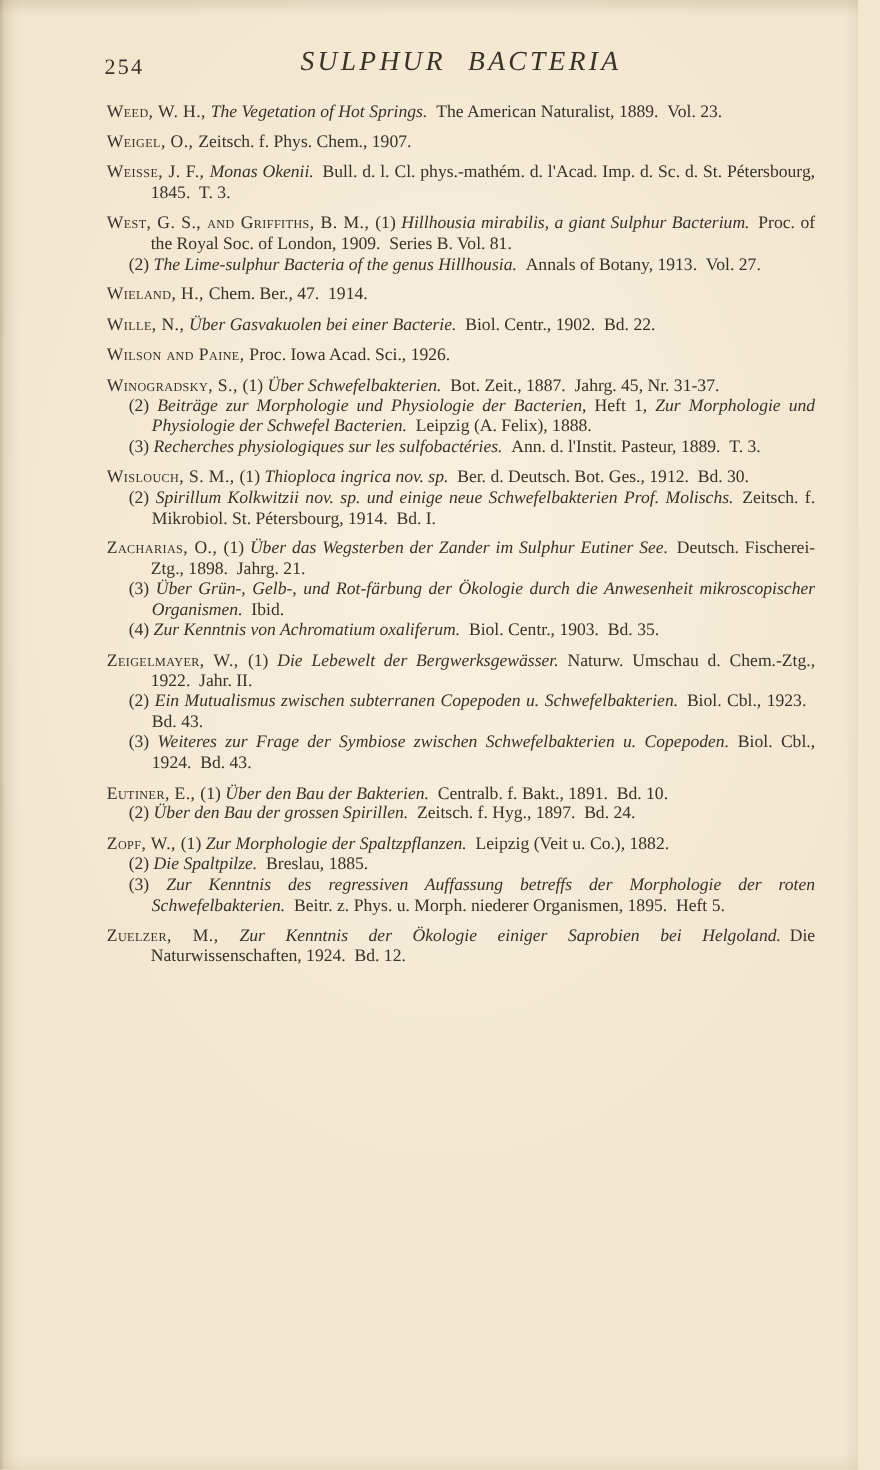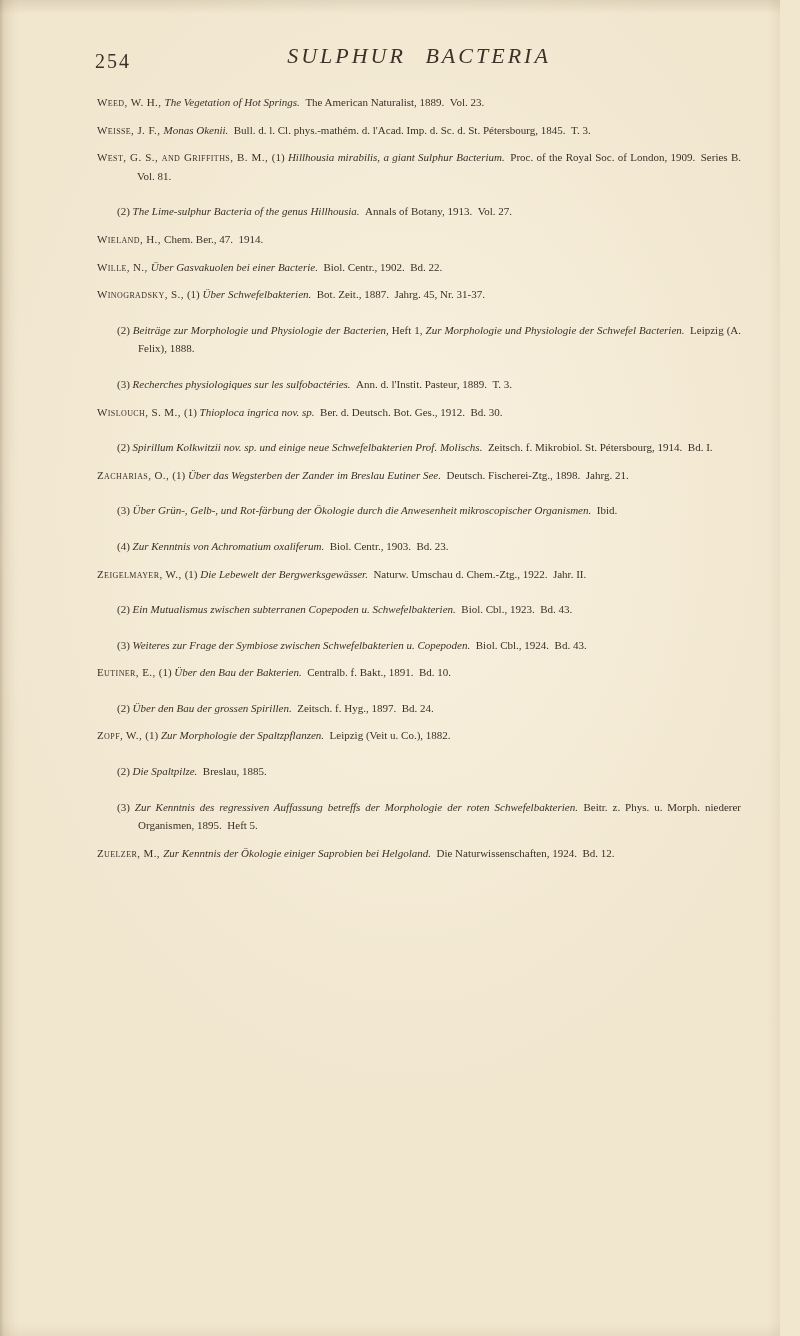--- a/index.html
+++ b/index.html
@@ -27,67 +27,69 @@
     left: 95px; top: 50px;
     font-size: 20px;
     letter-spacing: 2px;
   }
   .running-title {
     position: absolute;
     left: 97px; top: 43px;
     width: 644px;
     text-align: center;
     font-style: italic;
-    font-size: 22px;
+    font-size: 25px;
     letter-spacing: 3px;
     word-spacing: 11px;
   }
   .bib {
     position: absolute;
     left: 97px; top: 84px;
     width: 644px;
-    font-size: 11px;
+    font-size: 16px;
     line-height: 18.6px;
   }
   .entry {
     margin: 9px 0 0 0;
     padding-left: 40px;
     text-indent: -40px;
     text-align: justify;
   }
   .entry.sub {
-    margin-top: 17px;
+    margin-top: 0;
     padding-left: 41px;
     text-indent: -21px;
   }
   .sc { font-variant: small-caps; letter-spacing: 0.4px; }
   .it { font-style: italic; }
   .rm { font-style: normal; }
 </style>
 </head>
 <body>
 
 <div class="page">
   <div class="folio">254</div>
   <div class="running-title">SULPHUR BACTERIA</div>
   <div class="bib">
       <p class="entry main"><span class="sc">Weed, W. H., </span><span class="it">The Vegetation of Hot Springs.</span><span class="rm"> The American Naturalist, 1889. Vol. 23.</span></p>
+      <p class="entry main"><span class="sc">Weigel, O., </span><span class="rm">Zeitsch. f. Phys. Chem., 1907.</span></p>
       <p class="entry main"><span class="sc">Weisse, J. F., </span><span class="it">Monas Okenii.</span><span class="rm"> Bull. d. l. Cl. phys.-mathém. d. l'Acad. Imp. d. Sc. d. St. Pétersbourg, 1845. T. 3.</span></p>
       <p class="entry main"><span class="sc">West, G. S., and Griffiths, B. M., </span><span class="rm">(1) </span><span class="it">Hillhousia mirabilis, a giant Sulphur Bacterium.</span><span class="rm"> Proc. of the Royal Soc. of London, 1909. Series B. Vol. 81.</span></p>
       <p class="entry sub"><span class="rm">(2) </span><span class="it">The Lime-sulphur Bacteria of the genus Hillhousia.</span><span class="rm"> Annals of Botany, 1913. Vol. 27.</span></p>
       <p class="entry main"><span class="sc">Wieland, H., </span><span class="rm">Chem. Ber., 47. 1914.</span></p>
       <p class="entry main"><span class="sc">Wille, N., </span><span class="it">Über Gasvakuolen bei einer Bacterie.</span><span class="rm"> Biol. Centr., 1902. Bd. 22.</span></p>
+      <p class="entry main"><span class="sc">Wilson and Paine, </span><span class="rm">Proc. Iowa Acad. Sci., 1926.</span></p>
       <p class="entry main"><span class="sc">Winogradsky, S., </span><span class="rm">(1) </span><span class="it">Über Schwefelbakterien.</span><span class="rm"> Bot. Zeit., 1887. Jahrg. 45, Nr. 31-37.</span></p>
       <p class="entry sub"><span class="rm">(2) </span><span class="it">Beiträge zur Morphologie und Physiologie der Bacterien</span><span class="rm">, Heft 1, </span><span class="it">Zur Morphologie und Physiologie der Schwefel Bacterien.</span><span class="rm"> Leipzig (A. Felix), 1888.</span></p>
       <p class="entry sub"><span class="rm">(3) </span><span class="it">Recherches physiologiques sur les sulfobactéries.</span><span class="rm"> Ann. d. l'Instit. Pasteur, 1889. T. 3.</span></p>
       <p class="entry main"><span class="sc">Wislouch, S. M., </span><span class="rm">(1) </span><span class="it">Thioploca ingrica nov. sp.</span><span class="rm"> Ber. d. Deutsch. Bot. Ges., 1912. Bd. 30.</span></p>
       <p class="entry sub"><span class="rm">(2) </span><span class="it">Spirillum Kolkwitzii nov. sp. und einige neue Schwefelbakterien Prof. Molischs.</span><span class="rm"> Zeitsch. f. Mikrobiol. St. Pétersbourg, 1914. Bd. I.</span></p>
-      <p class="entry main"><span class="sc">Zacharias, O., </span><span class="rm">(1) </span><span class="it">Über das Wegsterben der Zander im Breslau Eutiner See.</span><span class="rm"> Deutsch. Fischerei-Ztg., 1898. Jahrg. 21.</span></p>
+      <p class="entry main"><span class="sc">Zacharias, O., </span><span class="rm">(1) </span><span class="it">Über das Wegsterben der Zander im Sulphur Eutiner See.</span><span class="rm"> Deutsch. Fischerei-Ztg., 1898. Jahrg. 21.</span></p>
       <p class="entry sub"><span class="rm">(3) </span><span class="it">Über Grün-, Gelb-, und Rot-färbung der Ökologie durch die Anwesenheit mikroscopischer Organismen.</span><span class="rm"> Ibid.</span></p>
-      <p class="entry sub"><span class="rm">(4) </span><span class="it">Zur Kenntnis von Achromatium oxaliferum.</span><span class="rm"> Biol. Centr., 1903. Bd. 23.</span></p>
+      <p class="entry sub"><span class="rm">(4) </span><span class="it">Zur Kenntnis von Achromatium oxaliferum.</span><span class="rm"> Biol. Centr., 1903. Bd. 35.</span></p>
       <p class="entry main"><span class="sc">Zeigelmayer, W., </span><span class="rm">(1) </span><span class="it">Die Lebewelt der Bergwerksgewässer.</span><span class="rm"> Naturw. Umschau d. Chem.-Ztg., 1922. Jahr. II.</span></p>
       <p class="entry sub"><span class="rm">(2) </span><span class="it">Ein Mutualismus zwischen subterranen Copepoden u. Schwefelbakterien.</span><span class="rm"> Biol. Cbl., 1923. Bd. 43.</span></p>
       <p class="entry sub"><span class="rm">(3) </span><span class="it">Weiteres zur Frage der Symbiose zwischen Schwefelbakterien u. Copepoden.</span><span class="rm"> Biol. Cbl., 1924. Bd. 43.</span></p>
       <p class="entry main"><span class="sc">Eutiner, E., </span><span class="rm">(1) </span><span class="it">Über den Bau der Bakterien.</span><span class="rm"> Centralb. f. Bakt., 1891. Bd. 10.</span></p>
       <p class="entry sub"><span class="rm">(2) </span><span class="it">Über den Bau der grossen Spirillen.</span><span class="rm"> Zeitsch. f. Hyg., 1897. Bd. 24.</span></p>
       <p class="entry main"><span class="sc">Zopf, W., </span><span class="rm">(1) </span><span class="it">Zur Morphologie der Spaltzpflanzen.</span><span class="rm"> Leipzig (Veit u. Co.), 1882.</span></p>
       <p class="entry sub"><span class="rm">(2) </span><span class="it">Die Spaltpilze.</span><span class="rm"> Breslau, 1885.</span></p>
       <p class="entry sub"><span class="rm">(3) </span><span class="it">Zur Kenntnis des regressiven Auffassung betreffs der Morphologie der roten Schwefelbakterien.</span><span class="rm"> Beitr. z. Phys. u. Morph. niederer Organismen, 1895. Heft 5.</span></p>
       <p class="entry main"><span class="sc">Zuelzer, M., </span><span class="it">Zur Kenntnis der Ökologie einiger Saprobien bei Helgoland.</span><span class="rm"> Die Naturwissenschaften, 1924. Bd. 12.</span></p>
     </div>

